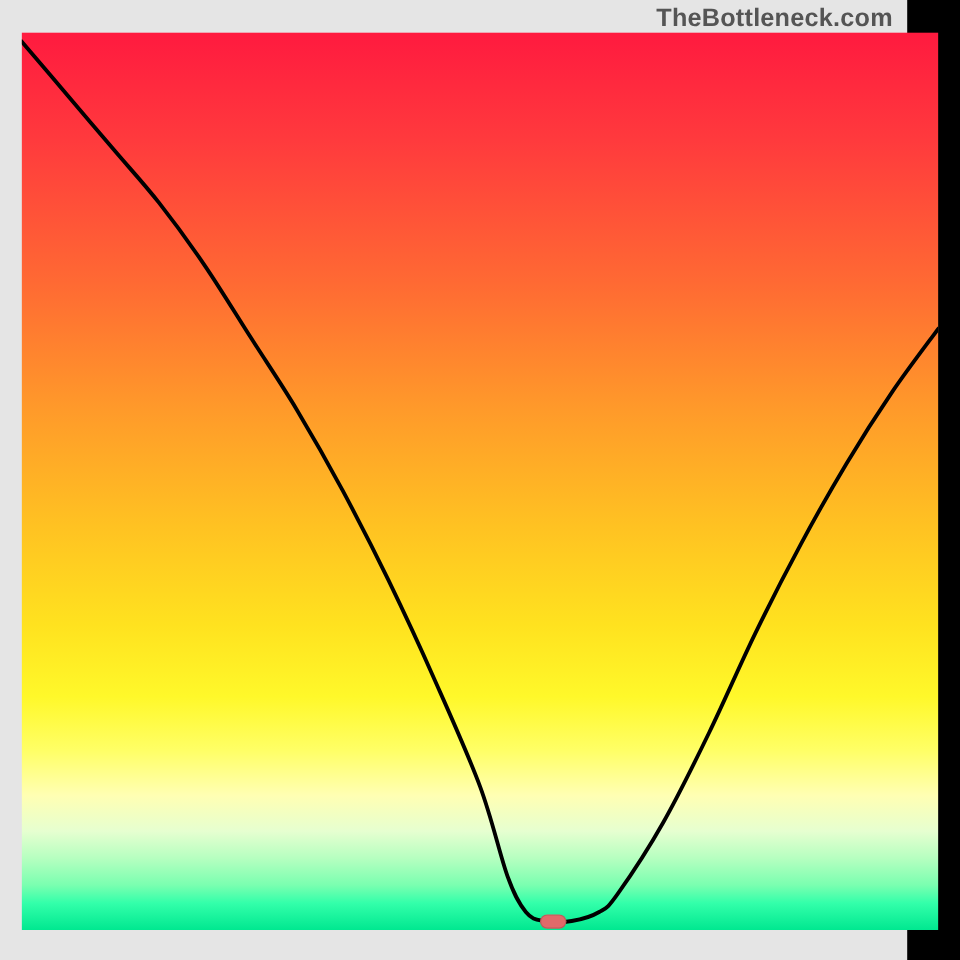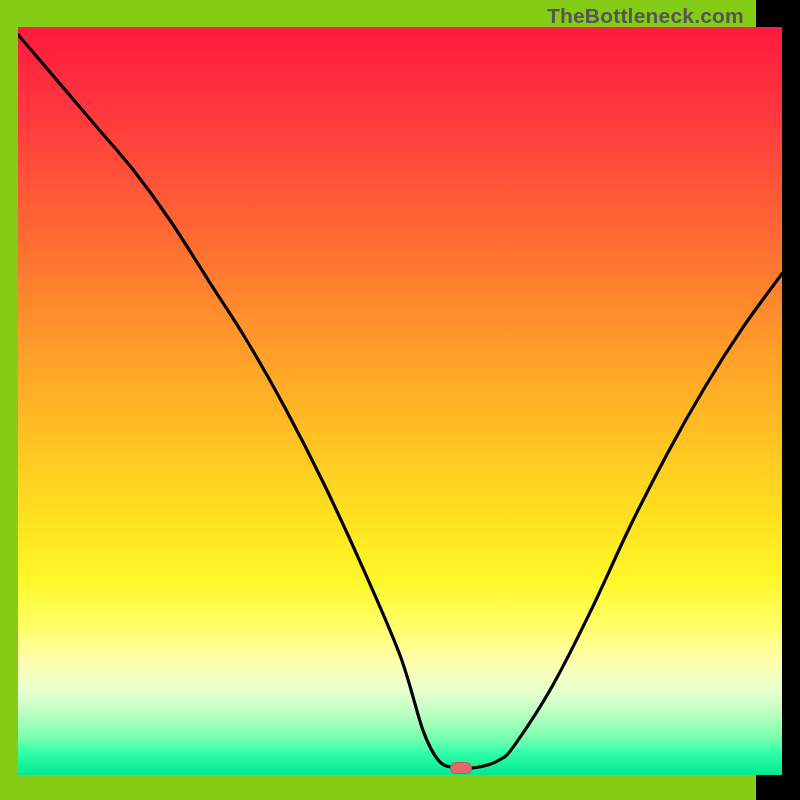--- a/index.html
+++ b/index.html
@@ -8,21 +8,21 @@
     width: 800px;
     height: 800px;
     background: #000;
     font-family: Arial, Helvetica, sans-serif;
     overflow: hidden;
   }
   .frame {
     position: relative;
     width: 756px;
     height: 800px;
-    background: #84cc16;
+    background: #e5e5e5;
   }
   .watermark {
     position: absolute;
     top: 4px;
     right: 12px;
     color: #555;
     font-size: 21px;
     font-weight: 600;
     letter-spacing: 0.2px;
     z-index: 20;

